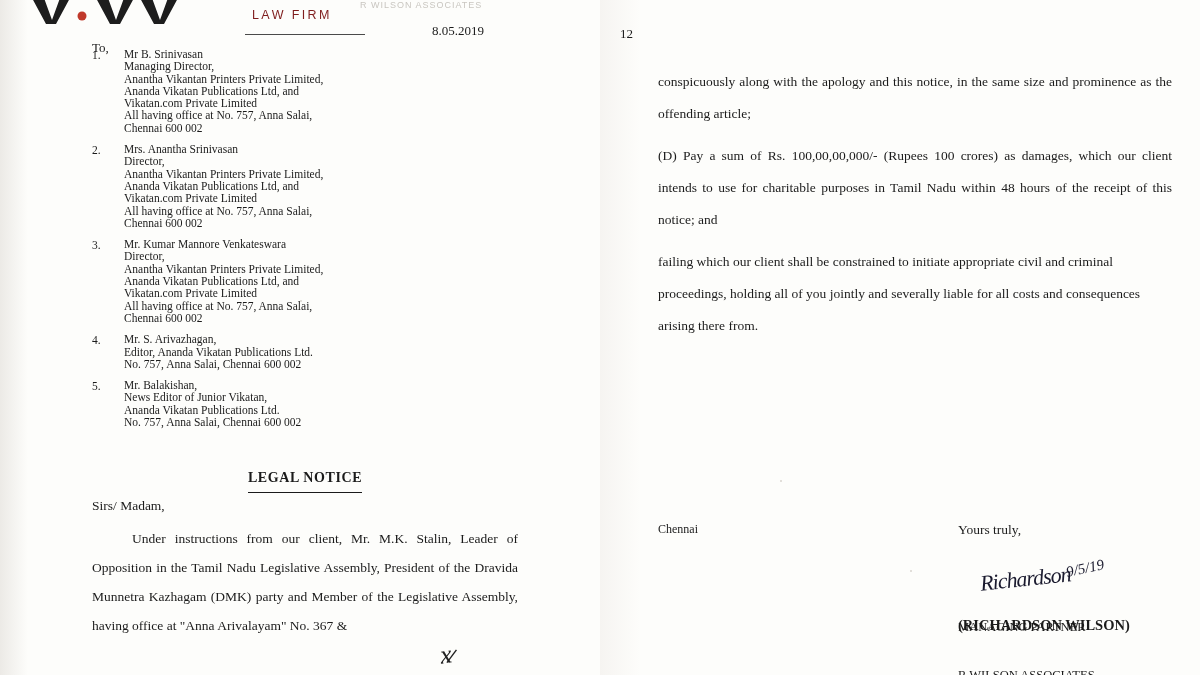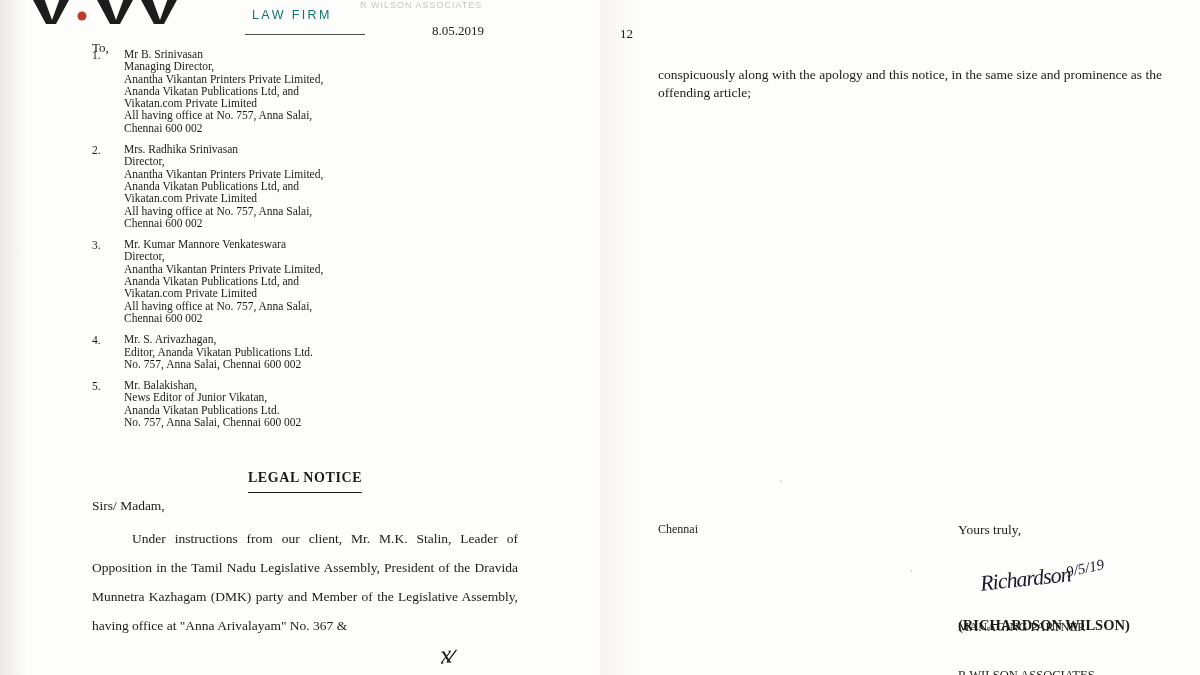--- a/index.html
+++ b/index.html
@@ -56,21 +56,21 @@
   .lh-mark {
     display: flex;
     align-items: flex-end;
     height: 26px;
   }
   .lh-mark svg { display: block; }
   .lh-firm {
     font-family: "Liberation Sans", sans-serif;
     font-size: 12.5px;
     letter-spacing: 2.4px;
-    color: #0f766e;
+    color: #7f1d1d;
     margin-left: 12px;
     margin-bottom: 2px;
   }
   .lh-faint {
     position: absolute;
     left: 360px; top: 0px;
     font-family: "Liberation Sans", sans-serif;
     font-size: 9px;
     letter-spacing: 1px;
     color: #c9c6c0;
@@ -171,21 +171,21 @@
     font-size: 13px;
   }
   .body-right {
     position: absolute;
     left: 38px; top: 66px;
     width: 514px;
   }
   .body-right p {
     margin: 0 0 10px 0;
     font-size: 13.5px;
-    line-height: 18px;
+    line-height: 32px;
     text-align: justify;
     text-justify: inter-word;
   }
   .body-right p:last-child { text-align: left; }
 
   .place {
     position: absolute;
     left: 38px; top: 522px;
     font-size: 12px;
   }
@@ -282,21 +282,21 @@
           <div>Ananda Vikatan Publications Ltd, and</div>
           <div>Vikatan.com Private Limited</div>
           <div>All having office at No. 757, Anna Salai,</div>
           <div>Chennai 600 002</div>
         </div>
       </div>
 
       <div class="addr-item">
         <div class="addr-num">2.</div>
         <div class="addr-lines">
-          <div>Mrs. Radhika Srinivasan</div>
+          <div>Mrs. Anantha Srinivasan</div>
           <div>Director,</div>
           <div>Anantha Vikantan Printers Private Limited,</div>
           <div>Ananda Vikatan Publications Ltd, and</div>
           <div>Vikatan.com Private Limited</div>
           <div>All having office at No. 757, Anna Salai,</div>
           <div>Chennai 600 002</div>
         </div>
       </div>
 
       <div class="addr-item">
@@ -345,20 +345,22 @@
 
     <div class="sig-left">x̷</div>
   </div>
 
   <div class="col-right">
 
     <div class="page-num">12</div>
 
     <div class="body-right">
       <p>conspicuously along with the apology and this notice, in the same size and prominence as the offending article;</p>
+      <p>(D) Pay a sum of Rs. 100,00,00,000/- (Rupees 100 crores) as damages, which our client intends to use for charitable purposes in Tamil Nadu within 48 hours of the receipt of this notice; and</p>
+      <p>failing which our client shall be constrained to initiate appropriate civil and criminal proceedings, holding all of you jointly and severally liable for all costs and consequences arising there from.</p>
     </div>
 
     <div class="place">Chennai</div>
     <div class="yours-truly">Yours truly,</div>
 
     <div class="sig-right">
       <div class="scribble">Richardson</div>
       <div class="sig-date">9/5/19</div>
     </div>
 

